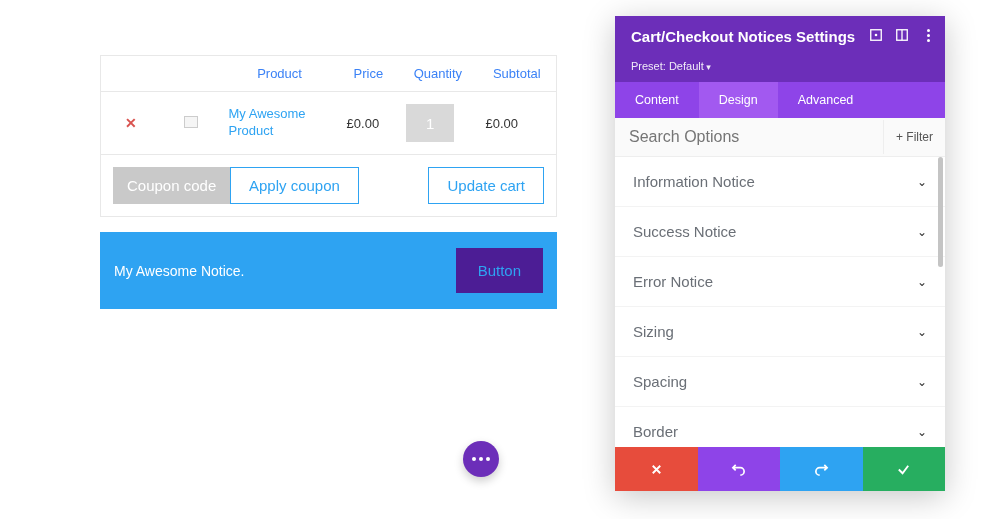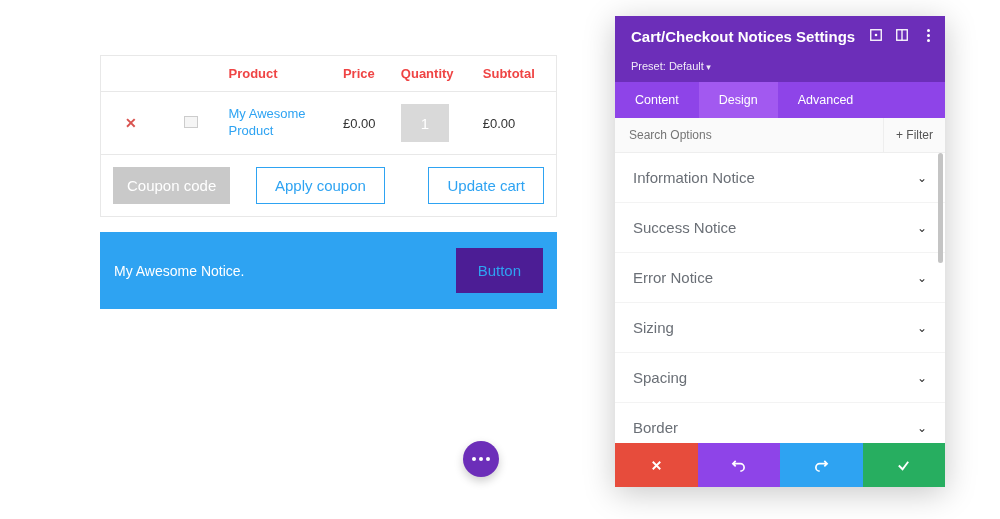--- a/index.html
+++ b/index.html
@@ -1,29 +1,29 @@
 <!DOCTYPE html>
 <html><head>
 <meta charset="utf-8">
 <style>
 *{box-sizing:border-box;margin:0;padding:0;font-family:-apple-system,BlinkMacSystemFont,"Segoe UI",Helvetica,Arial,sans-serif}
 body{width:1000px;height:519px;background:#fff;position:relative;overflow:hidden}
 .cart-area{position:absolute;left:100px;top:55px;width:457px}
 .cart-table{width:100%;border:1px solid #e8e8e8;border-collapse:collapse}
-.cart-table th{font-size:13px;font-weight:700;color:#ef4444;text-align:left;padding:10px 8px;border-bottom:1px solid #e8e8e8}
+.cart-table th{font-size:13px;font-weight:400;color:#3b82f6;text-align:center;padding:10px 8px;border-bottom:1px solid #e8e8e8}
 .cart-table th:first-child,.cart-table th:nth-child(2){width:60px}
 .cart-table td{padding:12px 8px;font-size:13px;color:#333;vertical-align:middle}
 .remove-cell{text-align:center}
 .remove-x{color:#d9534f;font-weight:bold;cursor:pointer;font-size:14px}
 .thumb-cell{text-align:center}
 .thumb{width:14px;height:12px;display:inline-block;border:1px solid #ccc;position:relative;background:#f5f5f5}
 .product-link{color:#2ea3f2;text-decoration:none;font-size:13px;line-height:1.3;display:block;max-width:80px}
 .qty-box{width:48px;height:38px;background:#d9d9d9;color:#fff;display:flex;align-items:center;justify-content:center;font-size:15px}
 .actions-row td{padding:12px;border-top:1px solid #e8e8e8}
-.actions-inner{display:flex;gap:26px;align-items:flex-end}
+.actions-inner{display:flex;gap:0;align-items:flex-end}
 .coupon-input{background:#c9c9c9;color:#fff;border:none;padding:10px 14px;font-size:15px;width:117px}
 .coupon-input::placeholder{color:#fff}
 .btn-outline{background:#fff;border:1px solid #2ea3f2;color:#2ea3f2;padding:9px 18px;font-size:15px;cursor:pointer}
 .btn-outline.update{margin-left:auto}
 .notice-bar{margin-top:15px;background:#2ea3f2;color:#fff;padding:16px 14px;display:flex;align-items:center;justify-content:space-between}
 .notice-text{font-size:14px}
 .notice-btn{background:#4c1d95;color:#2ea3f2;border:none;padding:14px 22px;font-size:15px;cursor:pointer}
 .fab{position:absolute;left:463px;top:441px;width:36px;height:36px;border-radius:50%;background:#6c2eb9;display:flex;align-items:center;justify-content:center;cursor:pointer;box-shadow:0 4px 10px rgba(0,0,0,.2)}
 .fab span{width:4px;height:4px;background:#fff;border-radius:50%;margin:0 1.5px}
 .panel{position:absolute;right:55px;top:16px;width:330px;background:#fff;box-shadow:0 6px 30px rgba(0,0,0,.22);display:flex;flex-direction:column}
@@ -33,21 +33,21 @@
 .preset::after{content:" \25BE";font-size:9px}
 .head-icons{position:absolute;right:10px;top:12px;display:flex;gap:12px;align-items:center}
 .hicon{width:14px;height:14px;cursor:pointer;display:flex;align-items:center;justify-content:center}
 .hicon svg{width:14px;height:14px;fill:none;stroke:#fff;stroke-width:1.5}
 .dots-v{display:flex;flex-direction:column;gap:2px}
 .dots-v i{width:3px;height:3px;background:#fff;border-radius:50%}
 .tabs{display:flex;background:#8e44e8}
 .tab{flex:0 0 auto;padding:11px 20px;font-size:12.5px;color:#fff;cursor:pointer}
 .tab.active{background:#a259f0}
 .search-row{display:flex;align-items:center;border-bottom:1px solid #eee;background:#fafafa}
-.search-input{flex:1;border:none;background:transparent;padding:10px 14px;font-size:12px;color:#888;outline:none}
+.search-input{flex:1;border:none;background:transparent;padding:10px 14px;font-size:16px;color:#888;outline:none}
 .filter-btn{padding:10px 12px;font-size:12px;color:#555;border:none;background:transparent;cursor:pointer;border-left:1px solid #eee}
 .options{max-height:290px;overflow:hidden;position:relative}
 .option-item{display:flex;align-items:center;justify-content:space-between;padding:16px 18px;font-size:15px;color:#6a6f76;cursor:pointer;border-bottom:1px solid #f3f3f3}
 .chev{font-size:12px;color:#333}
 .scrollbar{position:absolute;right:2px;top:0;width:5px;height:110px;background:#c4c4c4;border-radius:3px}
 .panel-footer{display:flex}
 .fbtn{flex:1;height:44px;display:flex;align-items:center;justify-content:center;cursor:pointer;color:#fff;font-size:14px}
 .fbtn.red{background:#e74c3c}
 .fbtn.purple{background:#8e44e8}
 .fbtn.blue{background:#2ea3f2}

